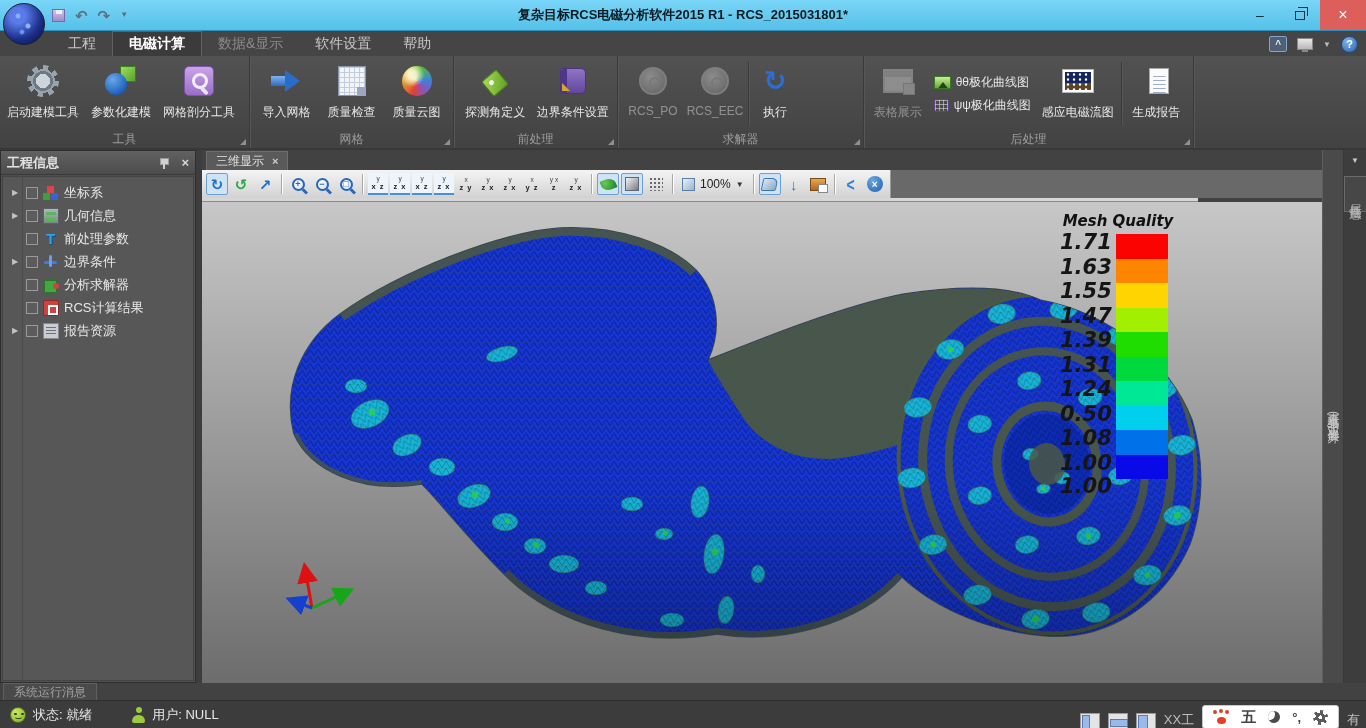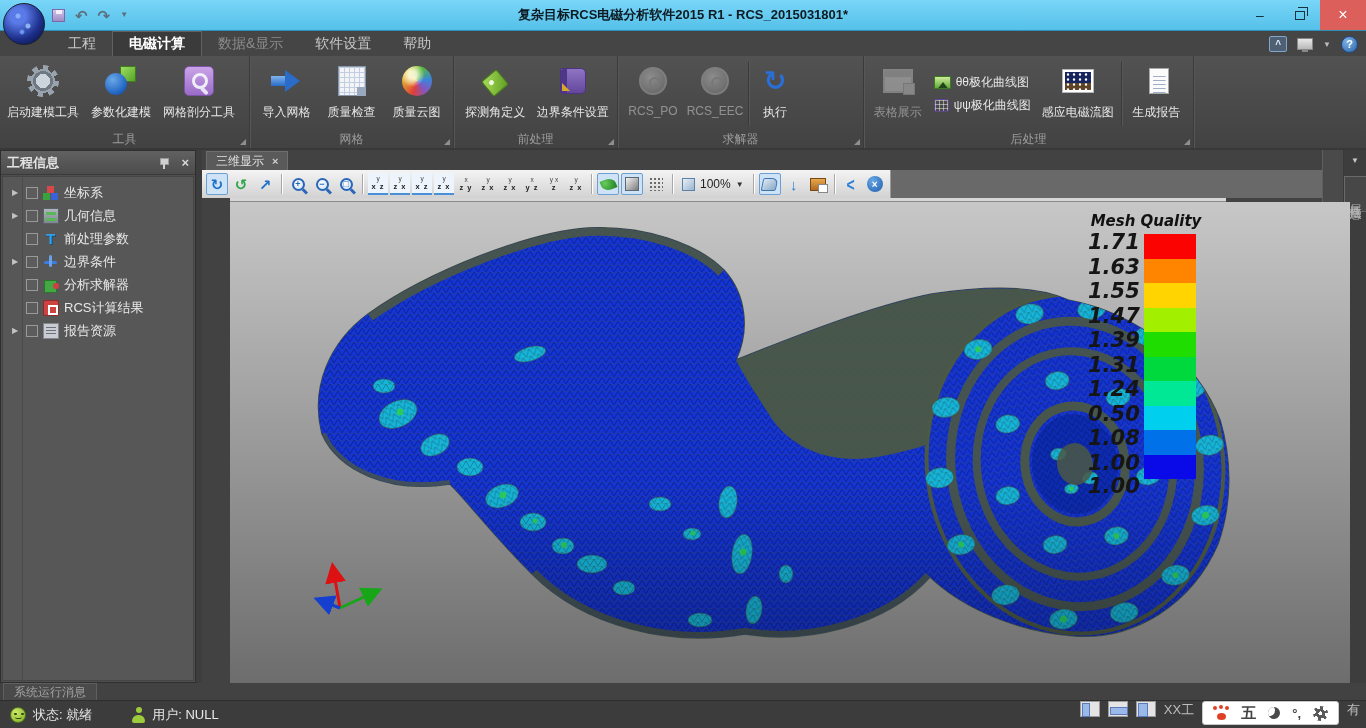--- a/index.html
+++ b/index.html
@@ -159,21 +159,21 @@
   .zoomsel .sq { width:13px; height:13px; background:linear-gradient(135deg,#e8f0f8,#9ab4cc); border:1px solid #5a82a8; }
   .zoomsel .zl { font-size:12px; color:#222; }
   .zoomsel .dr { font-size:8px; color:#333; }
   .ic-surface { width:15px; height:13px; background:linear-gradient(135deg,#dce8f4,#8aa8c4); border:1.5px solid #3a76b4; transform:skewX(-12deg); border-radius:2px 6px 2px 2px; }
   .ic-downarrow { font-size:15px; font-weight:bold; color:#2a7fd8; }
   .ic-imgcopy { width:16px; height:13px; background:linear-gradient(#e8a84a,#b06a22); border:1px solid #7a4a14; position:relative; }
   .ic-imgcopy::after { content:""; position:absolute; right:-3px; bottom:-3px; width:8px; height:7px; background:#fff; border:1px solid #888; }
   .ic-share { font-size:14px; font-weight:bold; color:#2a7fd8; transform:scaleY(1.3); }
   .ic-cancel { width:16px; height:16px; border-radius:50%; background:radial-gradient(circle at 35% 30%, #6aa6e4, #1d5fae); color:#fff; font-size:10px; font-weight:bold; display:flex; align-items:center; justify-content:center; }
 
-  .vpwrap { position:relative; width:996px; height:485px;margin-left:28px; }
+  .vpwrap { position:relative; width:996px; height:485px; }
   .vp-topstrip { height:4px; background:#d6d6d6; border-bottom:1px solid #8a8a8a; }
   .vp-svg { display:block; }
 
   
   .legend { position:absolute; top:14px; right:22px; width:116px; }
   .legend-title { font-family:"DejaVu Sans",sans-serif; font-style:italic; font-weight:bold; font-size:15px; color:#111; text-align:center; margin-bottom:4px; white-space:nowrap; }
   .legend-rows { position:relative; }
   .lrow { display:flex; align-items:flex-start; height:24.5px; }
   .lval { width:56px; text-align:right; padding-right:8px; font-family:"DejaVu Sans",sans-serif; font-style:italic; font-weight:bold; font-size:21px; color:#151515; line-height:1; transform:translateY(-2px); }
   .lblk { width:52px; height:24.5px; }
@@ -193,21 +193,21 @@
 
   
   .statusbar { height:28px; background:#3c3c3c; border-top:1px solid #2e2e2e; display:flex; align-items:center; padding:0 10px; position:relative; color:#e8e8e8; font-size:13px; }
   .sb-item { display:flex; align-items:center; gap:7px; margin-right:40px; }
   .ic-face { width:16px; height:16px; border-radius:50%; background:radial-gradient(circle at 35% 30%, #cde86a, #7fae22); border:1px solid #55761a; position:relative; }
   .ic-face::before { content:""; position:absolute; left:3px; top:5px; width:2.5px; height:2.5px; border-radius:50%; background:#2f4a10; box-shadow:7px 0 0 #2f4a10; }
   .ic-face::after { content:""; position:absolute; left:4px; bottom:3px; width:7px; height:3px; border-bottom:1.5px solid #2f4a10; border-radius:50%; }
   .ic-person { width:13px; height:16px; position:relative; }
   .ic-person::before { content:""; position:absolute; left:3.5px; top:0; width:6px; height:6px; border-radius:50%; background:#9ccb3c; }
   .ic-person::after { content:""; position:absolute; left:0; bottom:0; width:13px; height:8px; border-radius:6px 6px 2px 2px; background:#9ccb3c; }
-  .sb-right { position:absolute; right:6px; top:0; height:28px; display:flex; align-items:flex-start; gap:8px; }
+  .sb-right { position:absolute; right:6px; top:0; height:28px; display:flex; align-items:flex-end; gap:8px; }
   .laybtn { width:20px; height:16px; background:#e4e4e4; border:1px solid #9a9a9a; position:relative; }
   .laybtn::after { content:""; position:absolute; background:#9ab8e8; border:1px solid #5a7ab8; }
   .laybtn.l1::after { left:1px; top:1px; width:6px; height:12px; }
   .laybtn.l2::after { left:1px; bottom:1px; width:16px; height:6px; }
   .laybtn.l3::after { left:1px; top:1px; width:8px; height:12px; }
   .sb-company { color:#bdbdbd; font-size:13px; }
   .ime { height:24px; background:#fff; border:1px solid #c8c8c8; border-radius:3px; display:flex; align-items:center; gap:12px; padding:0 10px; }
   .ic-paw { width:16px; height:14px; position:relative; }
   .ic-paw::before { content:""; position:absolute; left:4px; bottom:0; width:9px; height:7px; border-radius:50%; background:#e04023; }
   .ic-paw::after { content:""; position:absolute; left:0; top:0; width:4px; height:4px; border-radius:50%; background:#e04023; box-shadow:6px -1px 0 #e04023, 12px 0 0 #e04023; }

